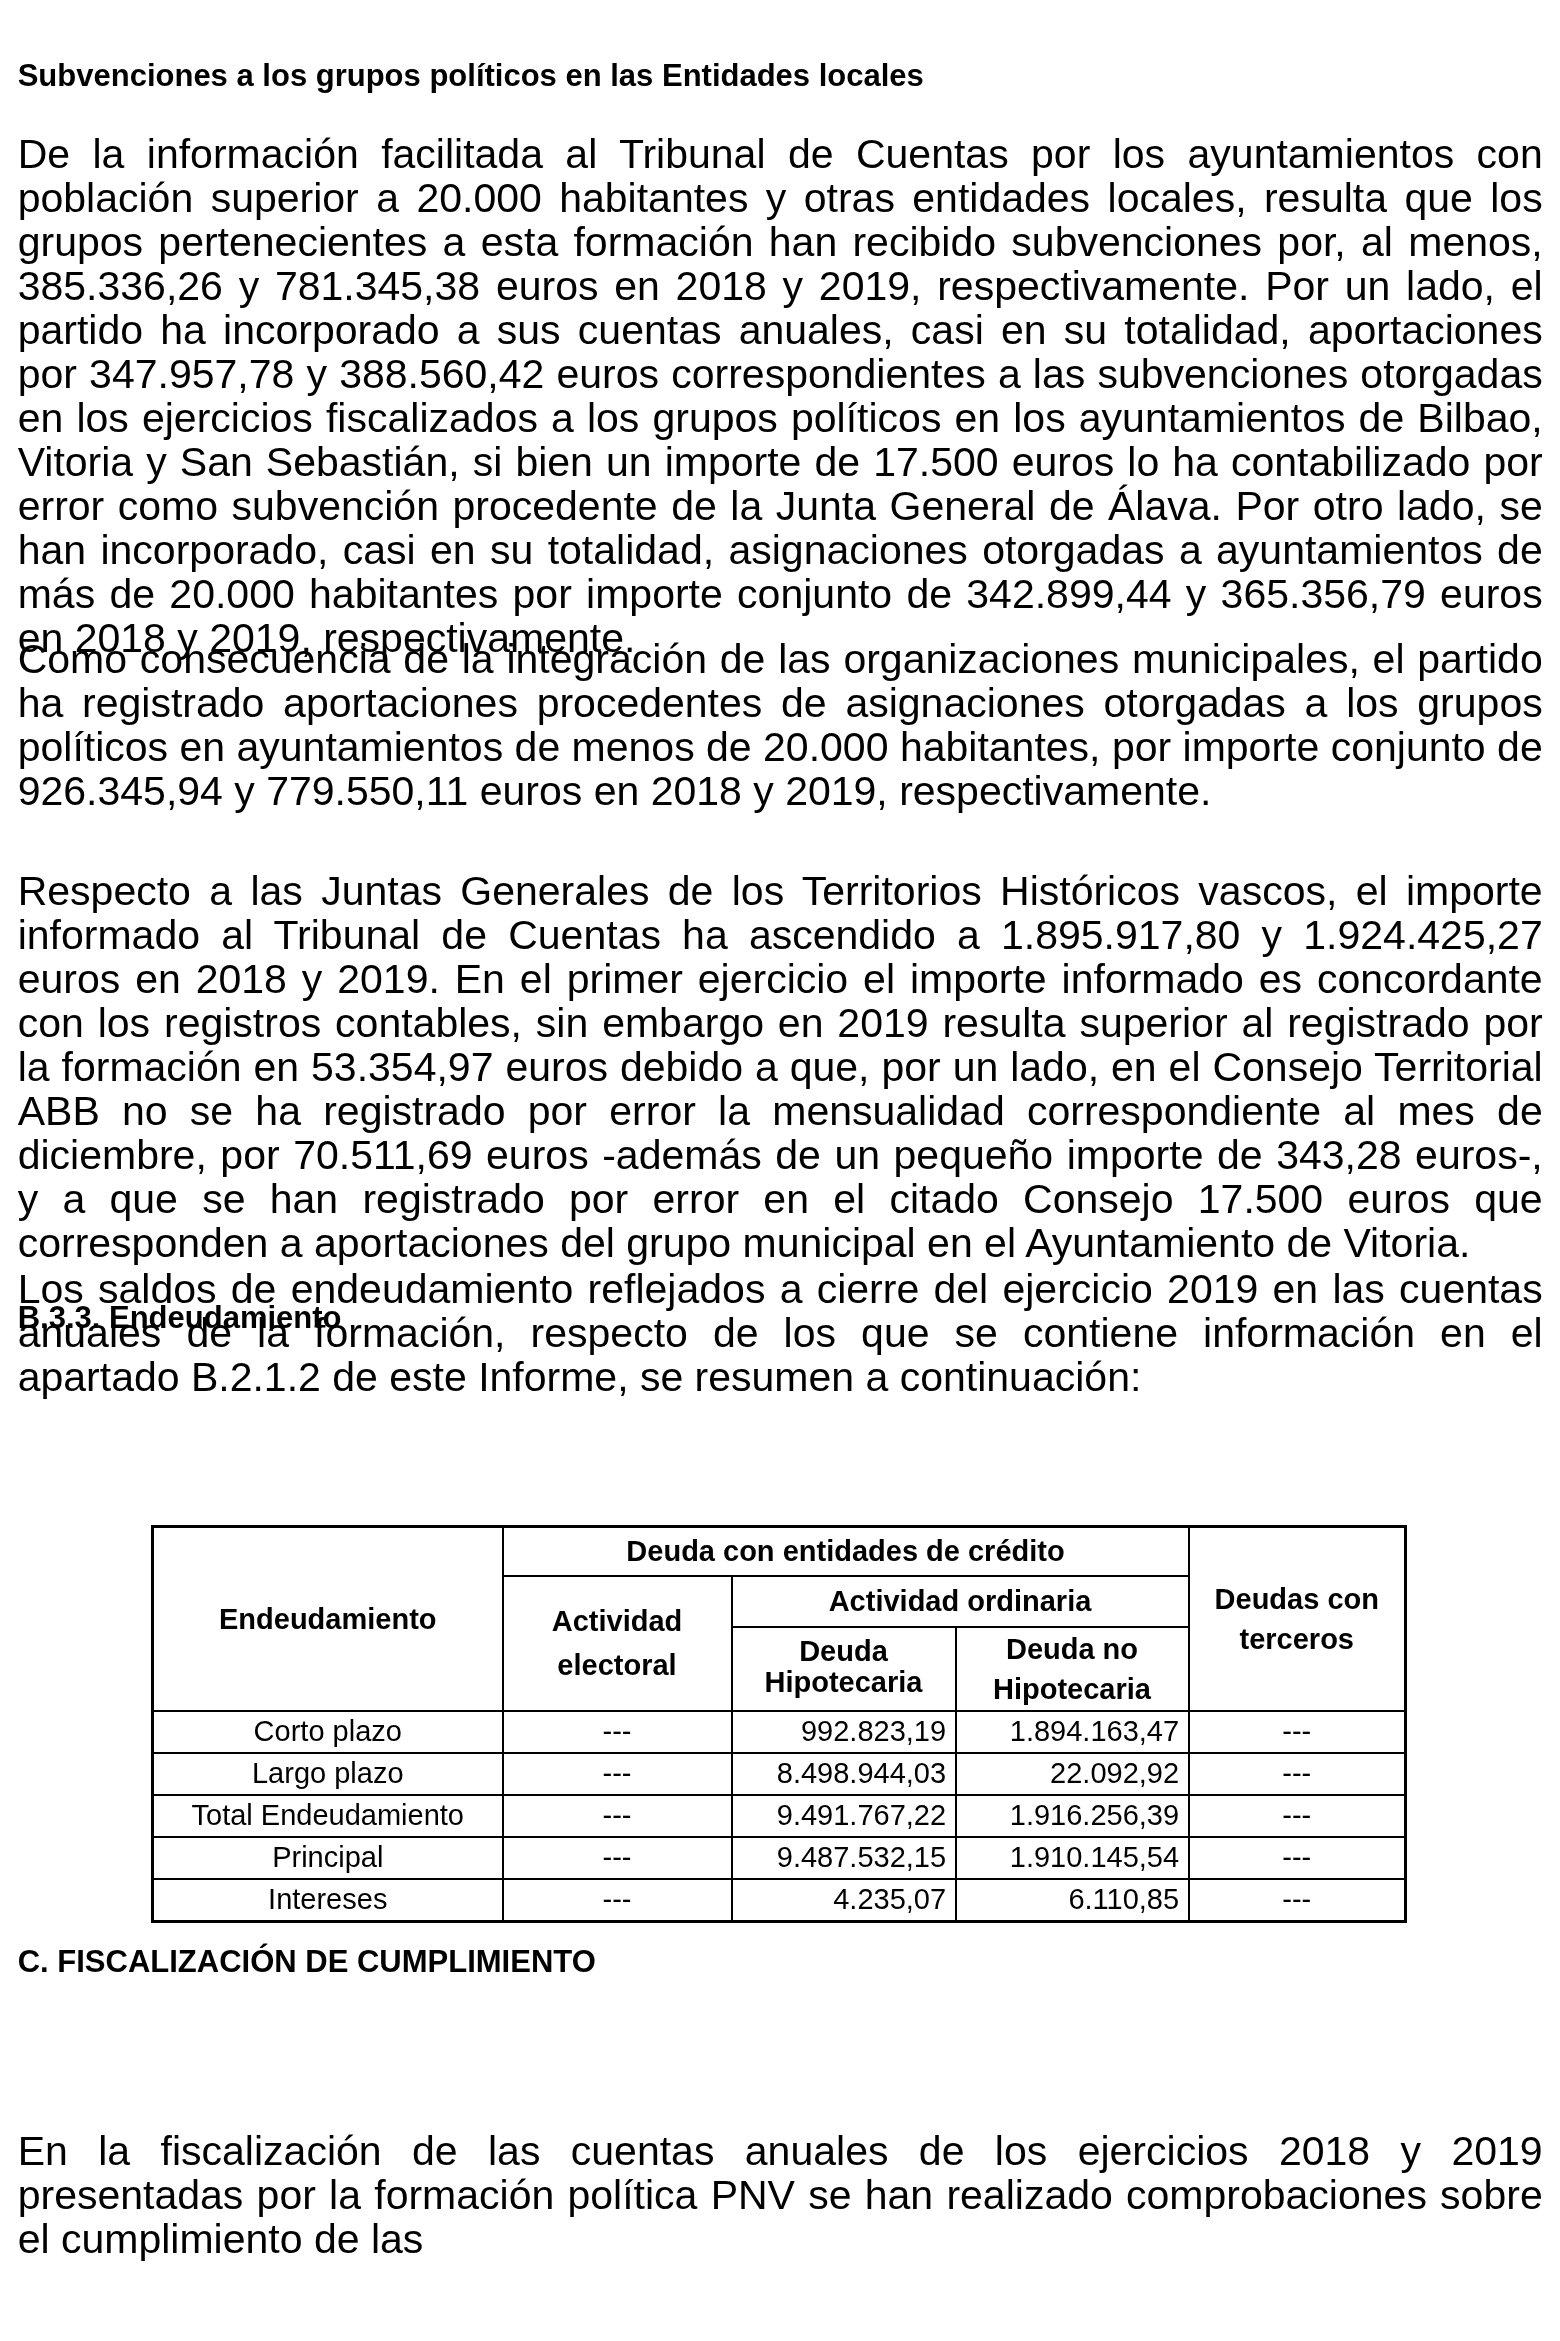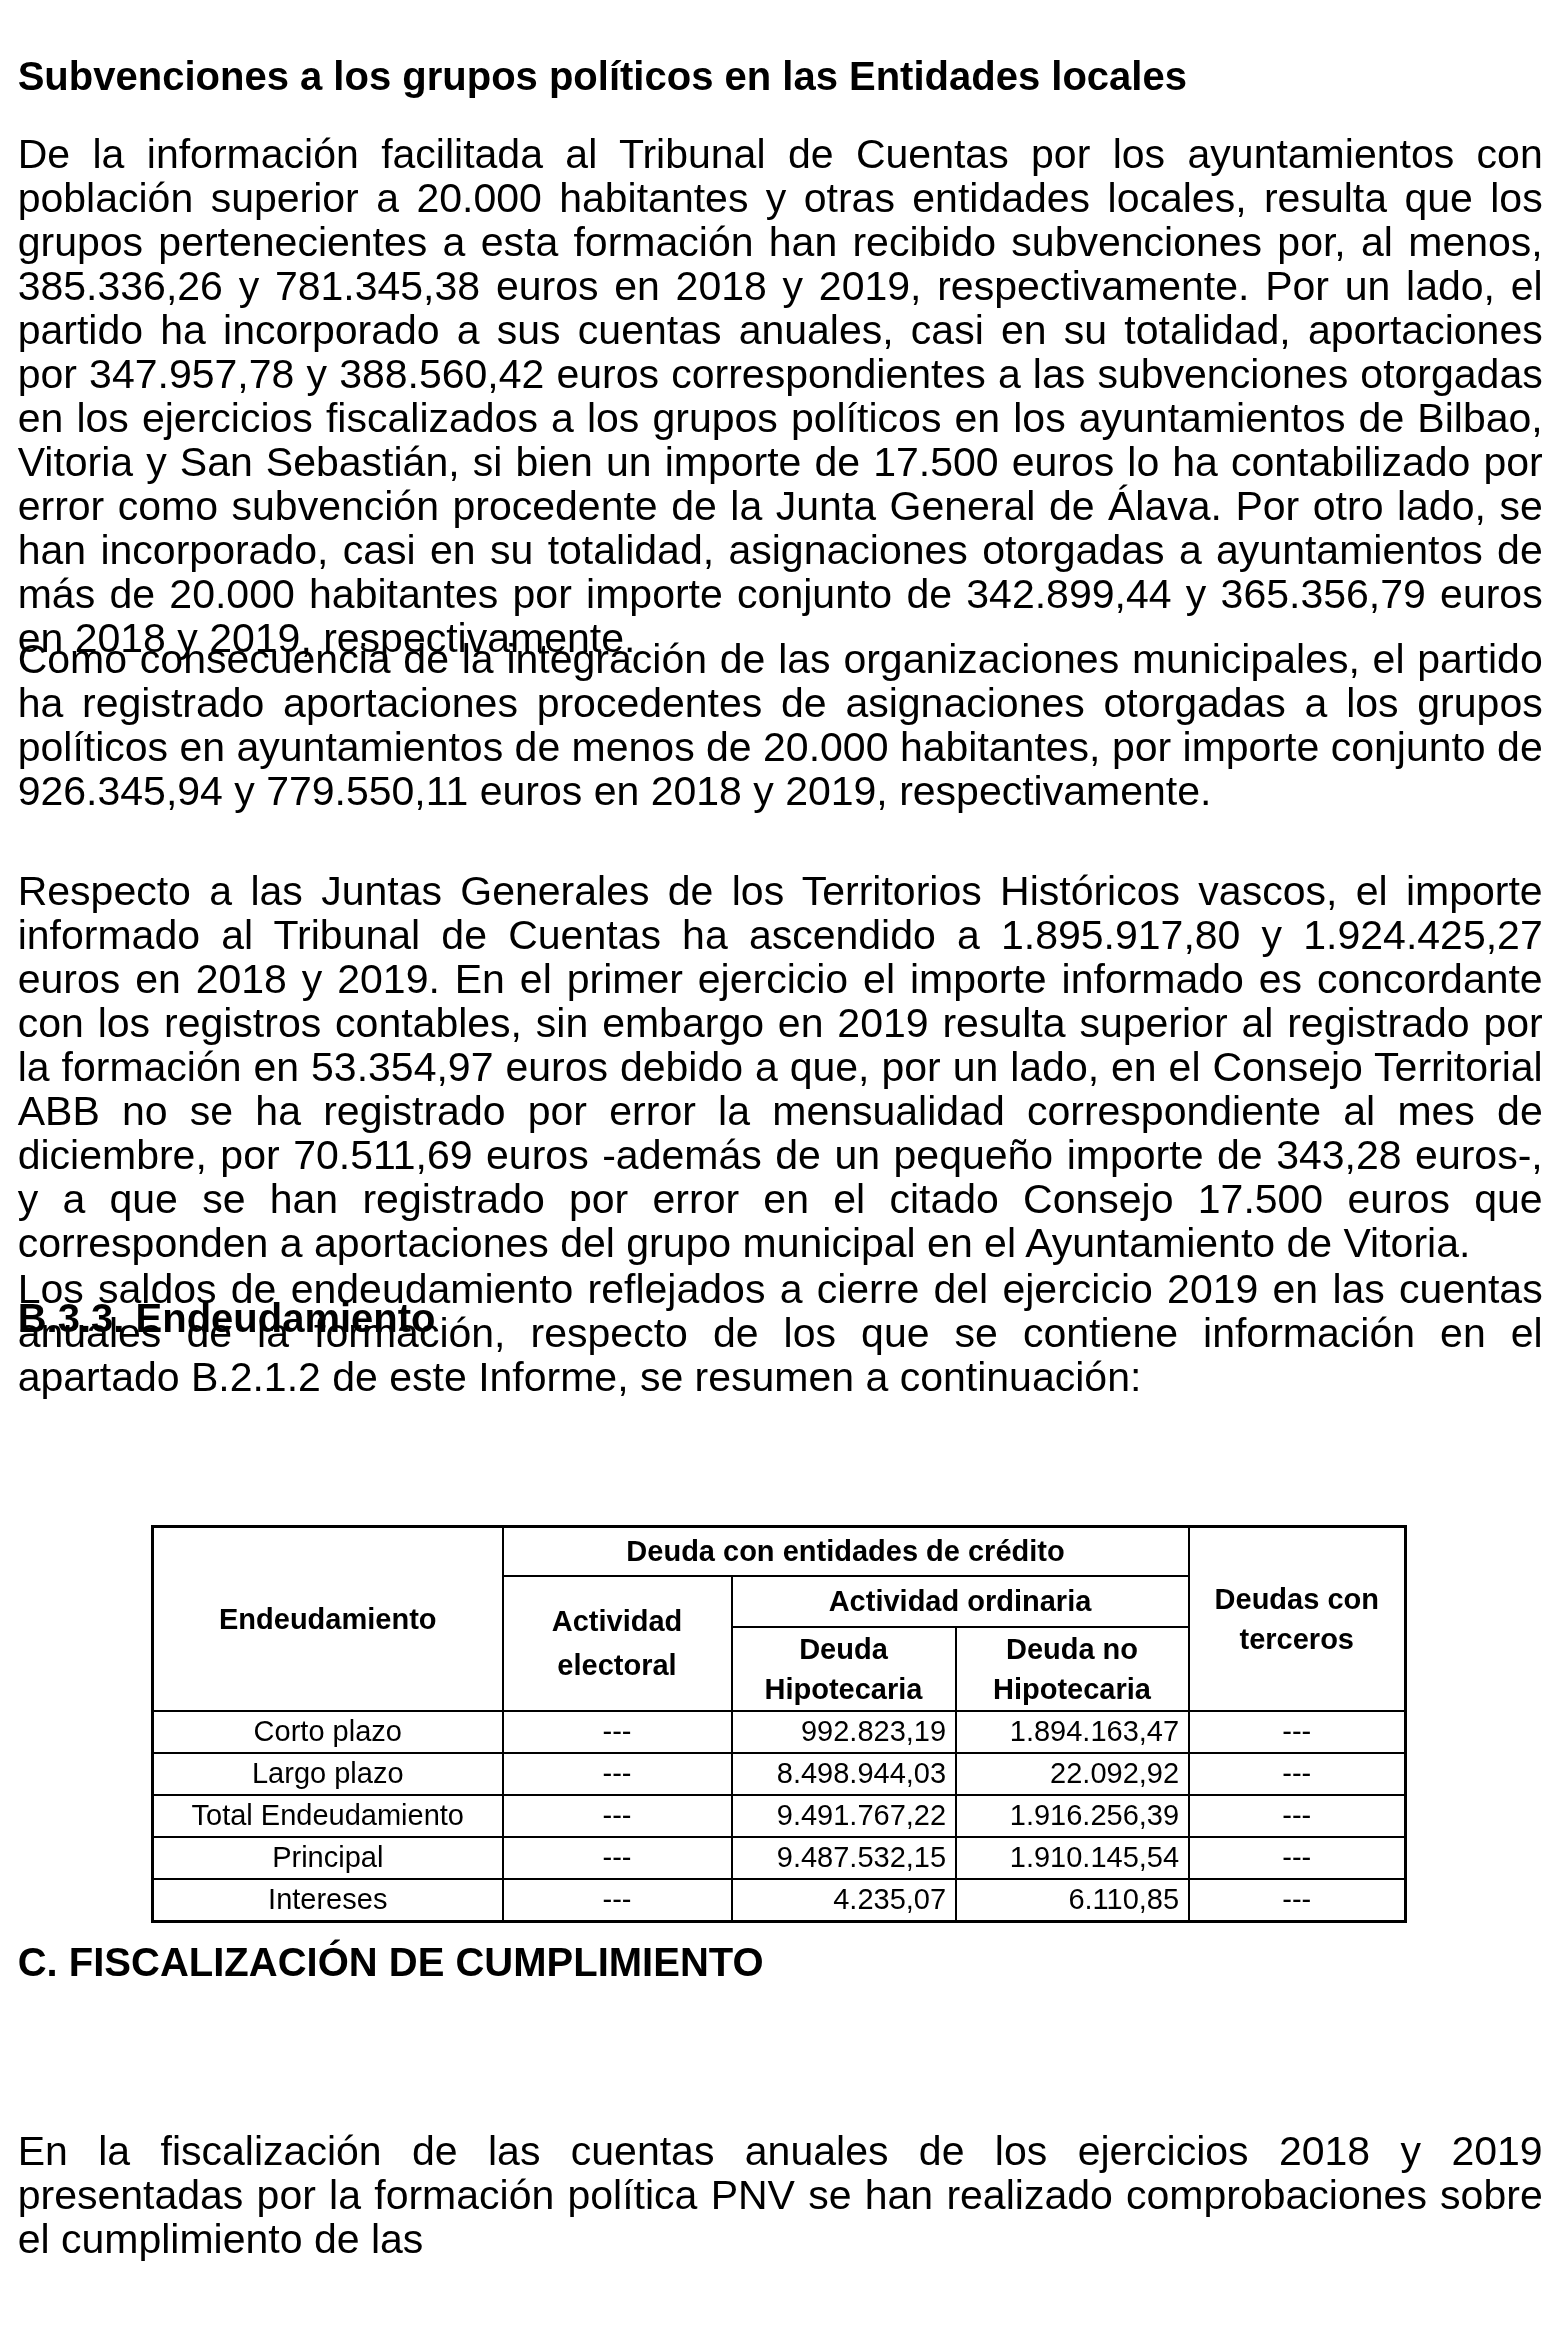--- a/index.html
+++ b/index.html
@@ -16,21 +16,21 @@
       font-family: "Liberation Sans", "DejaVu Sans", sans-serif;
     }
     .page {
       position: absolute;
       left: 17.7px;
       top: 0;
       width: 1525px;
     }
     .heading {
       font-weight: bold;
-      font-size: 40px;
+      font-size: 31px;
       line-height: 44px;
       margin: 0;
       position: absolute;
       left: 0;
       white-space: nowrap;
     }
     .para {
       position: absolute;
       left: 0;
       width: 1525px;
@@ -120,21 +120,21 @@
         </th>
       </tr>
       <tr style="height:51px;">
         <th rowspan="2">
           <span style="display:inline-block;width:152px;line-height:44px;">Actividad electoral</span>
         </th>
         <th colspan="2">Actividad ordinaria</th>
       </tr>
       <tr style="height:84px;">
         <th>
-          <span style="display:inline-block;width:169px;line-height:40px;">Deuda Hipotecaria</span>
+          <span style="display:inline-block;width:169px;line-height:31px;">Deuda Hipotecaria</span>
         </th>
         <th>
           <span style="display:inline-block;width:169px;line-height:40px;">Deuda no Hipotecaria</span>
         </th>
       </tr>
     </thead>
     <tbody id="debt-body">
     <tr>
           <td>Corto plazo</td>
           <td>---</td>

